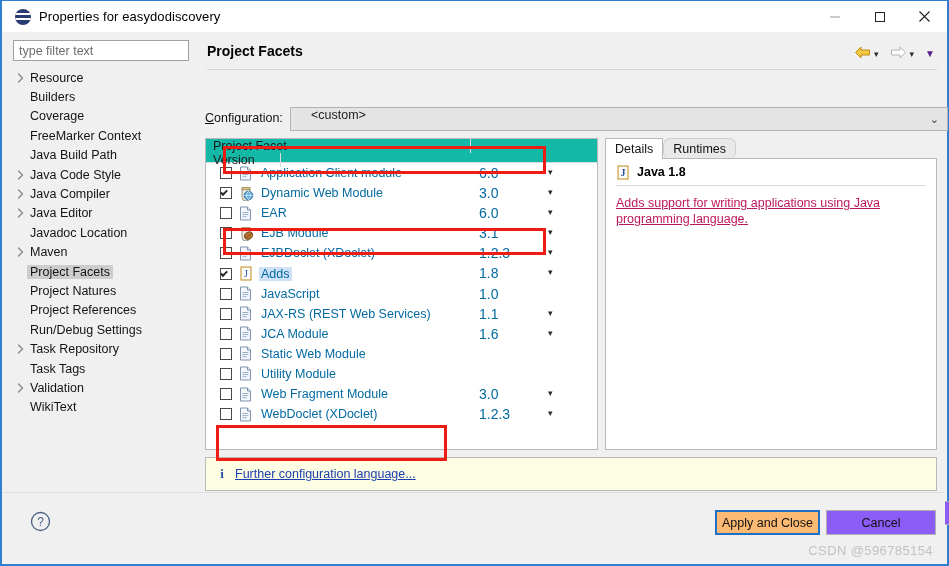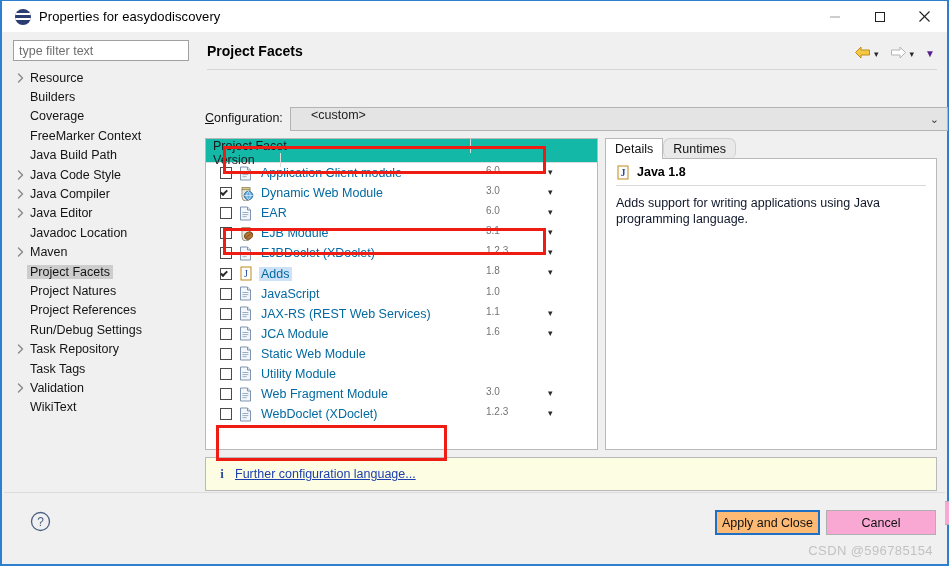--- a/index.html
+++ b/index.html
@@ -98,21 +98,21 @@
   .config-label u{text-decoration:underline;}
   .combo{
     position:absolute;left:85px;top:0;width:658px;height:24px;
     background:#e4e4e4;border:1px solid #b4b4b4;box-sizing:border-box;
     display:flex;padding-left:20px;font-size:12.5px;color:#222;
   }
   .combo .combo-caret{
     position:absolute;right:8px;top:5px;font-size:11px;color:#3c3c3c;
   }
   .btn{
-    background:#f9a8d4;border:1px solid #b0b0b0;box-sizing:border-box;
+    background:#8b5cf6;border:1px solid #b0b0b0;box-sizing:border-box;
     display:flex;align-items:center;justify-content:center;
     font-size:12.5px;color:#111;
   }
   
   .facet-table{
     position:absolute;left:8px;top:106px;width:393px;height:312px;
     background:#ffffff;border:1px solid #b9b9b9;box-sizing:border-box;
     overflow:hidden;
   }
   .th-row{
@@ -138,21 +138,21 @@
   .cbx.checked::after{
     content:"";position:absolute;left:2px;top:4px;width:5px;height:2px;
     border-left:2px solid #2b2b2b;border-bottom:2px solid #2b2b2b;
     transform:rotate(-45deg);transform-origin:left bottom;
   }
   .ficon{width:14px;height:15px;margin-right:6px;flex:none;position:relative;}
   .ficon svg{display:block;}
   .fname{padding:0 2px;}
   .frow.sel .fname{background:#cde2f7;}
   .fver{
-    position:absolute;left:280px;font-size:10px;color:#737373;
+    position:absolute;left:273px;font-size:14px;color:#0369a1;
   }
   .fcaret{
     position:absolute;left:342px;font-size:9px;color:#2a2a2a;
   }
   .frow-wrap{position:relative;height:20.1px;}
   
   .details-pane{
     position:absolute;left:408px;top:106px;right:8px;height:312px;
   }
   .tabstrip{position:absolute;left:0;top:0;height:21px;display:flex;}
@@ -170,21 +170,21 @@
     position:absolute;left:0;top:20px;right:0;bottom:0;
     background:#ffffff;border:1px solid #b9b9b9;box-sizing:border-box;
   }
   .det-head{
     display:flex;align-items:center;height:26px;padding-left:10px;
     font-size:12.5px;font-weight:bold;color:#000;
   }
   .det-head .ficon{margin-right:7px;}
   .det-rule{margin:0 10px;height:1px;background:#d9d9d9;}
   .det-text{
-    padding:9px 14px 0 10px;font-size:12.5px;color:#0f172a;line-height:16px;
+    padding:9px 14px 0 10px;font-size:12.5px;color:#be185d;line-height:16px;text-decoration:underline;
   }
   
   .infobar{
     position:absolute;left:8px;top:425px;right:8px;height:34px;
     background:#fdfde4;border:1px solid #b9b9b9;box-sizing:border-box;
     display:flex;align-items:center;
   }
   .info-i{
     width:14px;margin-left:9px;margin-right:6px;flex:none;
     text-align:center;font-weight:bold;font-size:13px;color:#2b4f9e;

